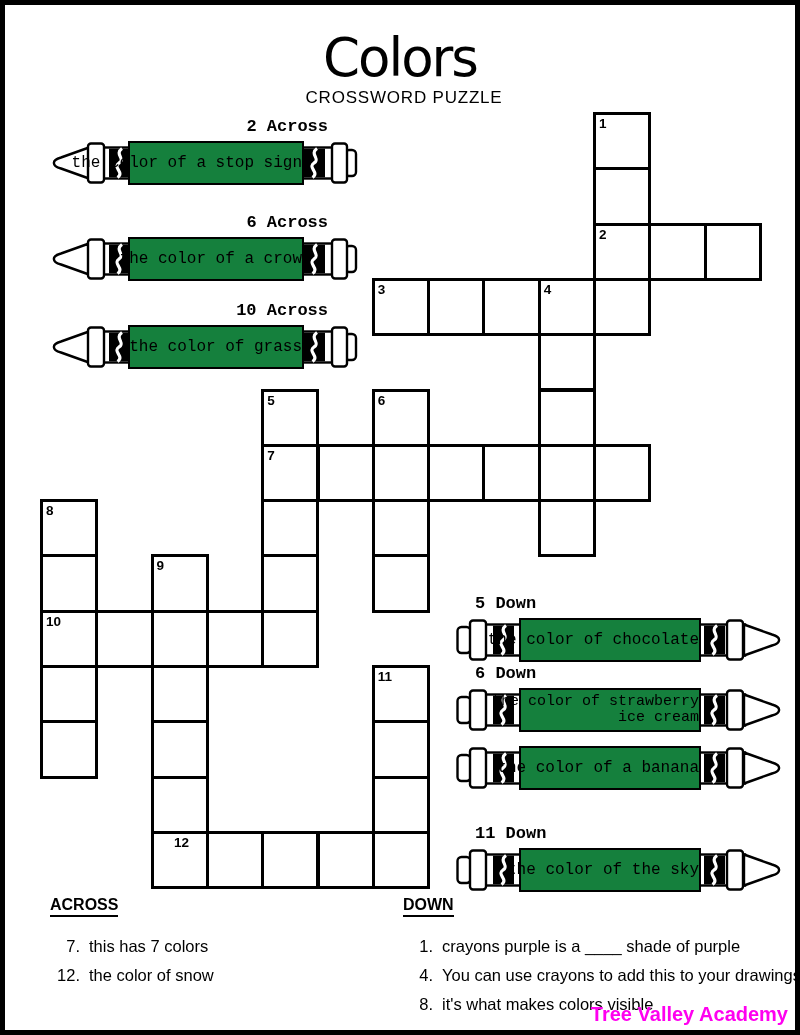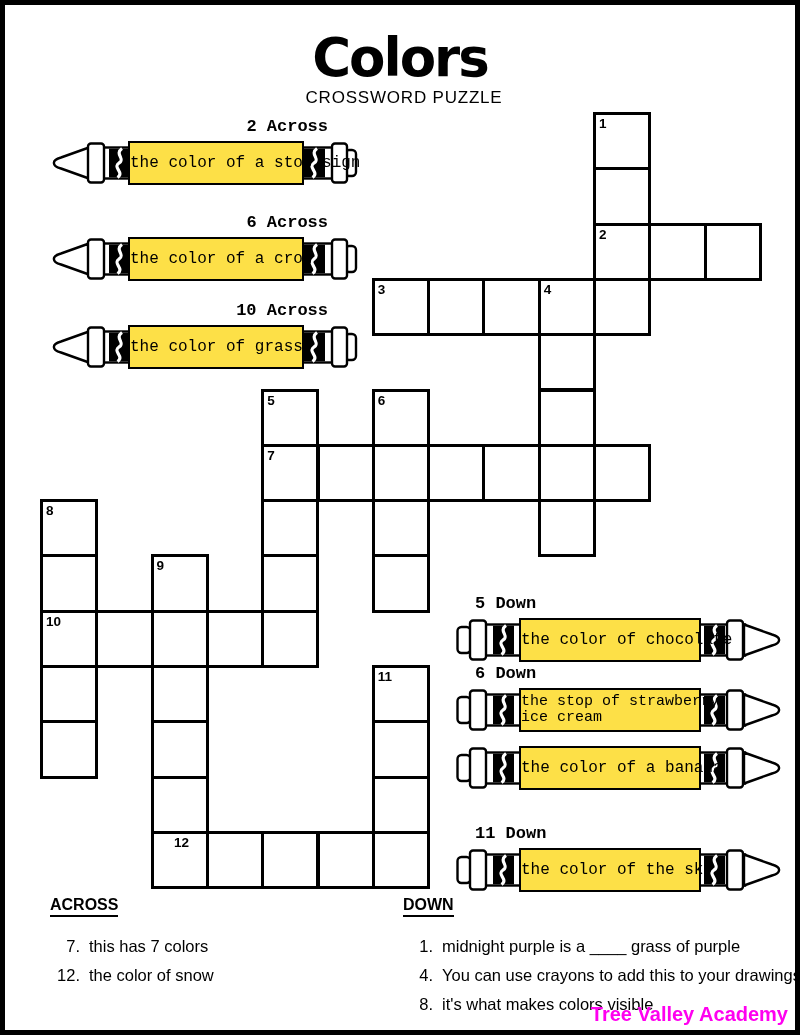--- a/index.html
+++ b/index.html
@@ -8,21 +8,21 @@
     font-family:"Liberation Sans", sans-serif; color:#000; overflow:hidden;
     margin:0 auto;
   }
   .page-border{
     position:absolute; left:0; top:0; width:800px; height:1035px;
     border:5px solid #000; box-sizing:border-box; pointer-events:none; z-index:50;
   }
   
   .title{
     position:absolute; left:0; right:0; top:31px; text-align:center;
-    font-family:"DejaVu Sans", sans-serif; font-weight:700; font-size:53px;
+    font-family:"DejaVu Sans", sans-serif; font-weight:400; font-size:53px;
     letter-spacing:-2px; line-height:54px;
   }
   .subtitle{
     position:absolute; left:8px; right:0; top:88px; text-align:center;
     font-size:17px; letter-spacing:0.8px; font-weight:400;
   }
   
   .cell{
     position:absolute; width:58.3px; height:58.3px; box-sizing:border-box;
     border:3px solid #000; background:#fff;
@@ -36,22 +36,22 @@
     font-size:17px; font-weight:bold; height:19px; line-height:19px; margin-bottom:3px;
   }
   .crayon-block.dir-left .crayon-header{ text-align:right; padding-right:30px; }
   .crayon-block.dir-right .crayon-header{ text-align:left; padding-left:20px; }
   .crayon{ position:relative; height:48px; }
   .crayon-block.dir-left  .crayon{ width:310px; }
   .crayon-block.dir-right .crayon{ width:330px; }
   .crayon svg{ position:absolute; left:0; top:0; }
   .crayon-label{
     position:absolute; top:2px; height:44px; box-sizing:border-box;
-    background:#fde047; border:2px solid #000;
-    display:flex; flex-direction:column; align-items:flex-start; justify-content:center;
+    background:#15803d; border:2px solid #000;
+    display:flex; flex-direction:column; align-items:flex-end; justify-content:center;
     font-size:16px; line-height:18px; text-align:center; white-space:nowrap; z-index:3;
   }
   .crayon-block.dir-left  .crayon-label{ left:80px;  width:176px; }
   .crayon-block.dir-right .crayon-label{ left:64px;  width:182px; }
   .crayon-label.two-line{ font-size:15px; line-height:16px; }
   
   .clue-list{ position:absolute; }
   .clue-heading{
     display:inline-block; font-size:16px; font-weight:bold;
     border-bottom:2px solid #000; padding-bottom:1px; margin-bottom:9px;
@@ -222,21 +222,21 @@
         <rect x="30" y="8.5" width="260" height="31" fill="#fff" stroke="#000" stroke-width="2.4"></rect>
         <rect x="38" y="9.7" width="21" height="28.6" fill="#000"></rect>
         <path d="M51,9.5 C43,15 55,20 48,24 C41,28.5 54,33.5 46.5,38.5" stroke="#fff" stroke-width="3.2" fill="none"></path>
         <rect x="249" y="9.7" width="21" height="28.6" fill="#000"></rect>
         <path d="M262,9.5 C254,15 266,20 259,24 C252,28.5 265,33.5 257.5,38.5" stroke="#fff" stroke-width="3.2" fill="none"></path>
         <path d="M289,8.5 L317,18.5 C326.5,21 326.5,27 317,29.5 L289,39.5 Z" fill="#fff" stroke="#000" stroke-width="2.4" stroke-linejoin="round"></path>
         <rect x="15" y="4.5" width="16" height="39" rx="3" fill="#fff" stroke="#000" stroke-width="2.4"></rect>
         <rect x="272" y="4.5" width="16" height="39" rx="3" fill="#fff" stroke="#000" stroke-width="2.4"></rect>
       </svg>
       <div class="crayon-label two-line">
-            <div>the stop of strawberry</div>
+            <div>the color of strawberry</div>
             <div>ice cream</div>
           </div>
     </div>
   </div>
 
   <div class="crayon-block dir-right" style="left: 455px; top: 744px;">
     <div class="crayon">
       <svg width="330" height="48" viewBox="0 0 330 48">
         <rect x="2.5" y="11" width="13" height="26" rx="4" fill="#fff" stroke="#000" stroke-width="2.4"></rect>
         <rect x="30" y="8.5" width="260" height="31" fill="#fff" stroke="#000" stroke-width="2.4"></rect>
@@ -288,21 +288,21 @@
     <div class="txt">the color of snow</div>
   </div>
 </div>
   </div>
 
   <div class="clue-list" style="left:403px; top:896px; width:395px;">
     <div class="clue-heading">DOWN</div>
     <div class="clue-items">
   <div class="clue-item">
     <div class="num">1.</div>
-    <div class="txt">midnight purple is a ____ grass of purple</div>
+    <div class="txt">crayons purple is a ____ shade of purple</div>
   </div>
 
   <div class="clue-item">
     <div class="num">4.</div>
     <div class="txt">You can use crayons to add this to your drawings</div>
   </div>
 
   <div class="clue-item">
     <div class="num">8.</div>
     <div class="txt">it's what makes colors visible</div>

